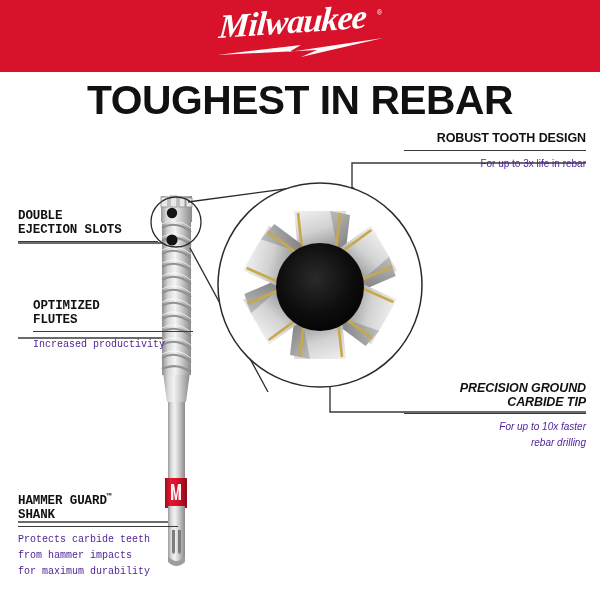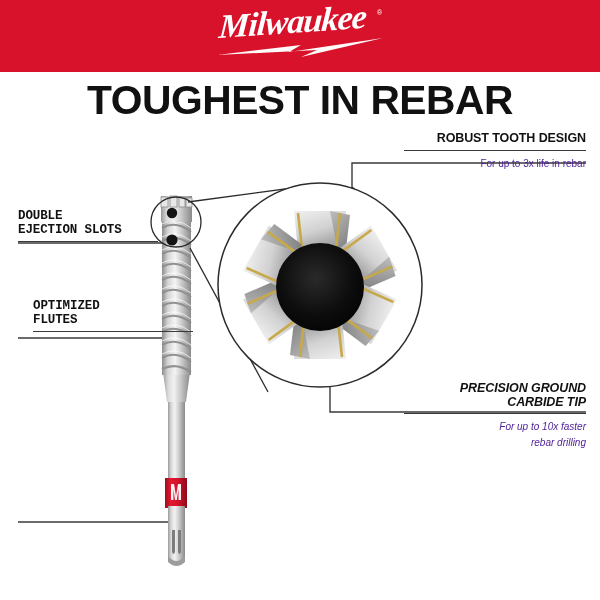--- a/index.html
+++ b/index.html
@@ -283,22 +283,30 @@
   <div class="callout co-double c-left">
     <div class="c-title">DOUBLE
 EJECTION SLOTS</div>
     <div class="c-rule"></div>
   </div>
 
   <div class="callout co-flutes c-left">
     <div class="c-title">OPTIMIZED
 FLUTES</div>
     <div class="c-rule"></div>
-  </div>
-
+    <div class="c-body">Increased productivity</div>
+  </div>
+
+  <div class="callout co-shank c-left">
+    <div class="c-title"><span>HAMMER GUARD</span><span class="sup">™</span><br><span>SHANK</span></div>
+    <div class="c-rule"></div>
+    <div class="c-body">Protects carbide teeth
+from hammer impacts
+for maximum durability</div>
+  </div>
 
   <div class="callout co-tooth c-right">
     <div class="c-title">ROBUST TOOTH DESIGN</div>
     <div class="c-rule"></div>
     <div class="c-body">For up to 3x life in rebar</div>
   </div>
 
   <div class="callout co-tip c-right">
     <div class="c-title">PRECISION GROUND
 CARBIDE TIP</div>

